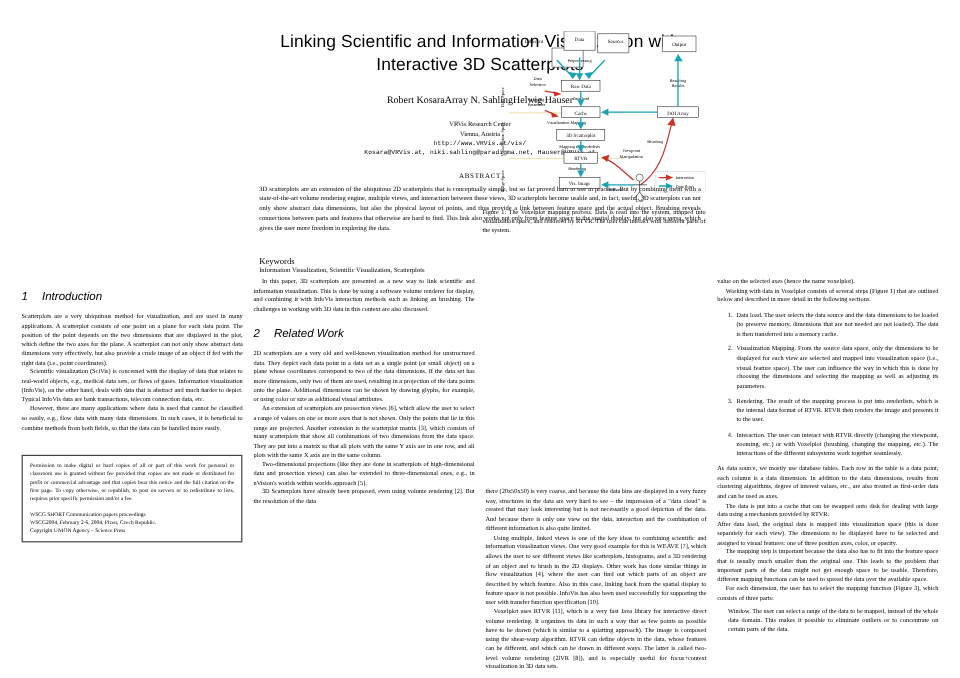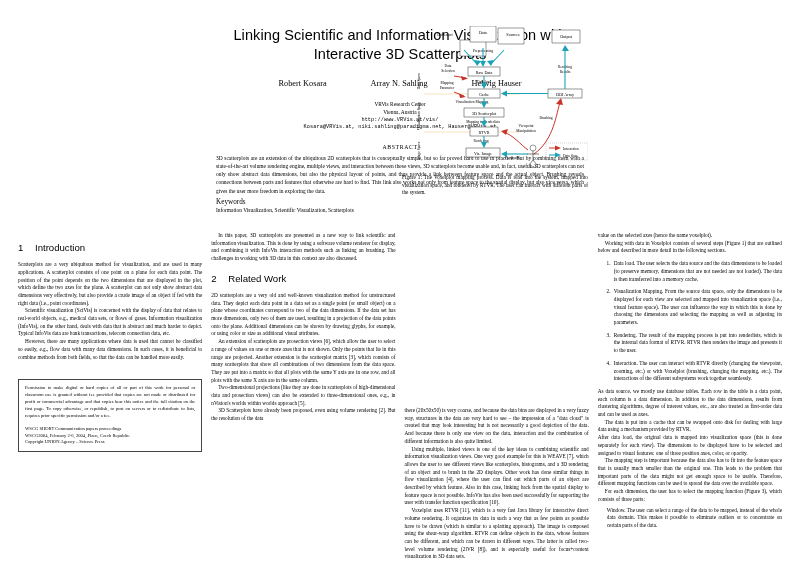--- a/index.html
+++ b/index.html
@@ -28,21 +28,20 @@
     line-height: 1.32;
     font-weight: normal;
     margin: 0 auto;
     max-width: 340px;
     letter-spacing: 0.1px;
     color: #000;
   }
   .authors {
     display: flex;
     justify-content: center;
-    gap: 44px;
     margin-top: 15px;
     font-size: 8.3px;
     color: #000;
   }
   .affil {
     margin-top: 13px;
     font-size: 5.4px;
     line-height: 1.45;
     color: #000;
   }
@@ -60,21 +59,21 @@
   .abstract-body {
     margin: 4px auto 0 auto;
     width: 368px;
     font-size: 5.45px;
     line-height: 1.5;
     text-align: justify;
     color: #000;
   }
   .kw-head {
     width: 368px;
-    margin: 3px auto 0 auto;
+    margin: 19px auto 0 auto;
     text-align: left;
     font-size: 7.2px;
     color: #000;
   }
   .kw-body {
     width: 368px;
     margin: 1px auto 0 auto;
     text-align: left;
     font-size: 5.45px;
     color: #000;
@@ -104,20 +103,21 @@
     text-indent: 7px;
   }
   .col p.nofirst { text-indent: 0; }
   .sec-head {
     font-family: "Liberation Sans", sans-serif;
     font-size: 9.6px;
     font-weight: normal;
     margin: 9px 0 6px 0;
     color: #000;
     text-align: left;
+    font-style: italic;
   }
   .sec-head .num { display: inline-block; width: 17px; }
   .subsec-head {
     font-family: "Liberation Sans", sans-serif;
     font-size: 7.6px;
     font-weight: normal;
     margin: 8px 0 5px 0;
     color: #000;
     text-align: left;
   }

